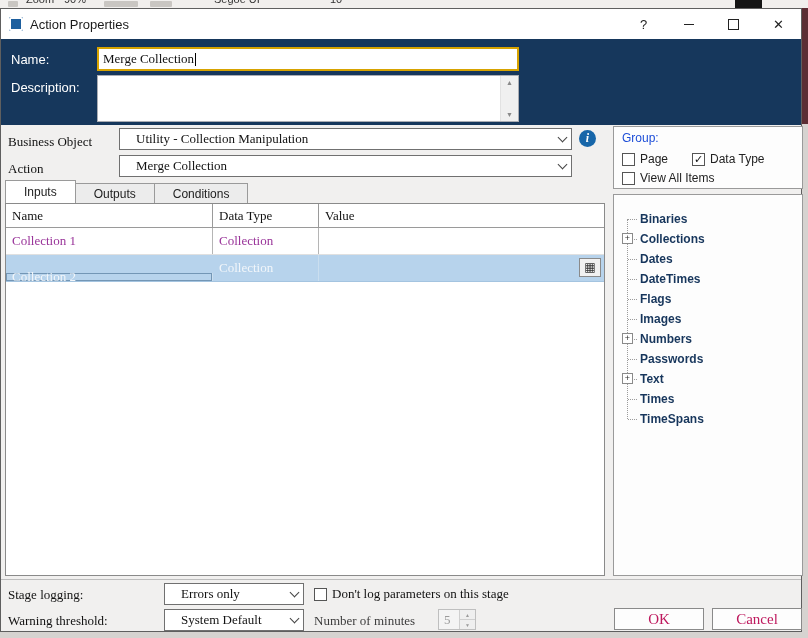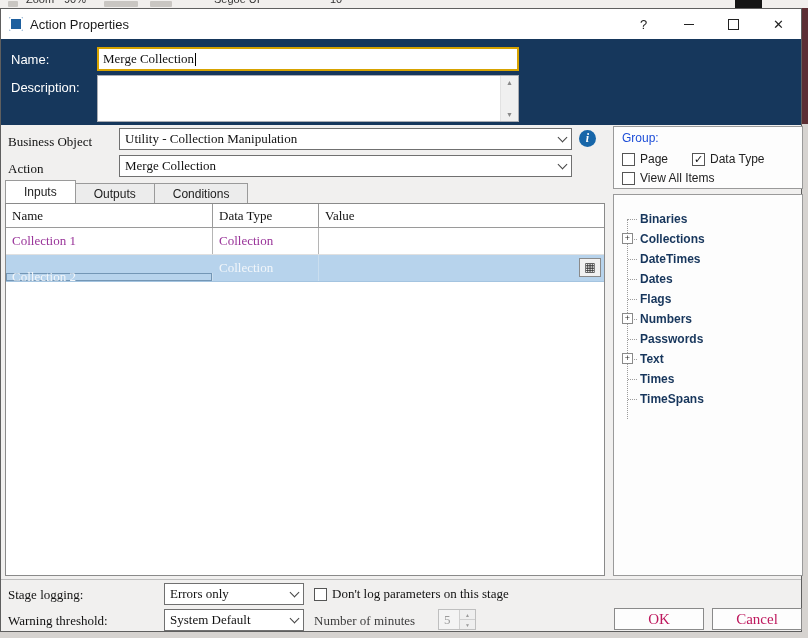--- a/index.html
+++ b/index.html
@@ -38,21 +38,21 @@
   .caret{display:inline-block;width:1px;height:13px;background:#000;margin-left:1px;}
   .desc-input{position:absolute;left:96px;top:36px;width:422px;height:47px;background:#ffffff;
               border:1px solid #abadb3;box-sizing:border-box;}
   .desc-scroll{position:absolute;right:0;top:0;bottom:0;width:17px;background:#f0f0f0;border-left:1px solid #e2e2e2;}
   .sarrow{position:absolute;left:0;width:17px;text-align:center;font-size:7px;color:#8a8a8a;}
   .sarrow.up{top:3px;} .sarrow.down{bottom:3px;}
 
   
   .combo{position:absolute;height:22px;background:#ffffff;border:1px solid #707070;box-sizing:border-box;
          display:flex;align-items:center;}
-  .combo-value{flex:1;padding-left:5px;font-family:"Liberation Serif","DejaVu Serif",serif;
+  .combo-value{flex:1;padding-left:16px;font-family:"Liberation Serif","DejaVu Serif",serif;
                font-size:13px;color:#111;white-space:nowrap;overflow:hidden;}
   .combo-arrow{width:18px;display:flex;align-items:center;justify-content:center;}
   .combo-arrow::before{content:"";width:6px;height:6px;border-right:1.4px solid #444;
                        border-bottom:1.4px solid #444;transform:rotate(45deg);margin-top:-3px;}
 
   .field-label{position:absolute;font-family:"Liberation Serif","DejaVu Serif",serif;font-size:13px;color:#111;}
 
   .info-icon{position:absolute;left:578px;top:121px;width:17px;height:17px;border-radius:50%;
              background:#1766a9;color:#fff;display:flex;align-items:center;justify-content:center;
              font-family:"Liberation Serif","DejaVu Serif",serif;font-size:12px;font-weight:bold;font-style:italic;}
@@ -239,27 +239,30 @@
       <ul class="tree-list">
         <span class="tree-vline"></span>
         <li class="tree-item">
           <span class="tree-label">Binaries</span>
         </li>
         <li class="tree-item">
           <span class="expander">+</span>
           <span class="tree-label">Collections</span>
         </li>
         <li class="tree-item">
+          <span class="tree-label">Dates</span>
+        </li>
+        <li class="tree-item">
           <span class="tree-label">DateTimes</span>
         </li>
         <li class="tree-item">
-          <span class="tree-label">Dates</span>
-        </li>
-        <li class="tree-item">
           <span class="tree-label">Flags</span>
+        </li>
+        <li class="tree-item">
+          <span class="tree-label">Images</span>
         </li>
         <li class="tree-item">
           <span class="expander">+</span>
           <span class="tree-label">Numbers</span>
         </li>
         <li class="tree-item">
           <span class="tree-label">Passwords</span>
         </li>
         <li class="tree-item">
           <span class="expander">+</span>

